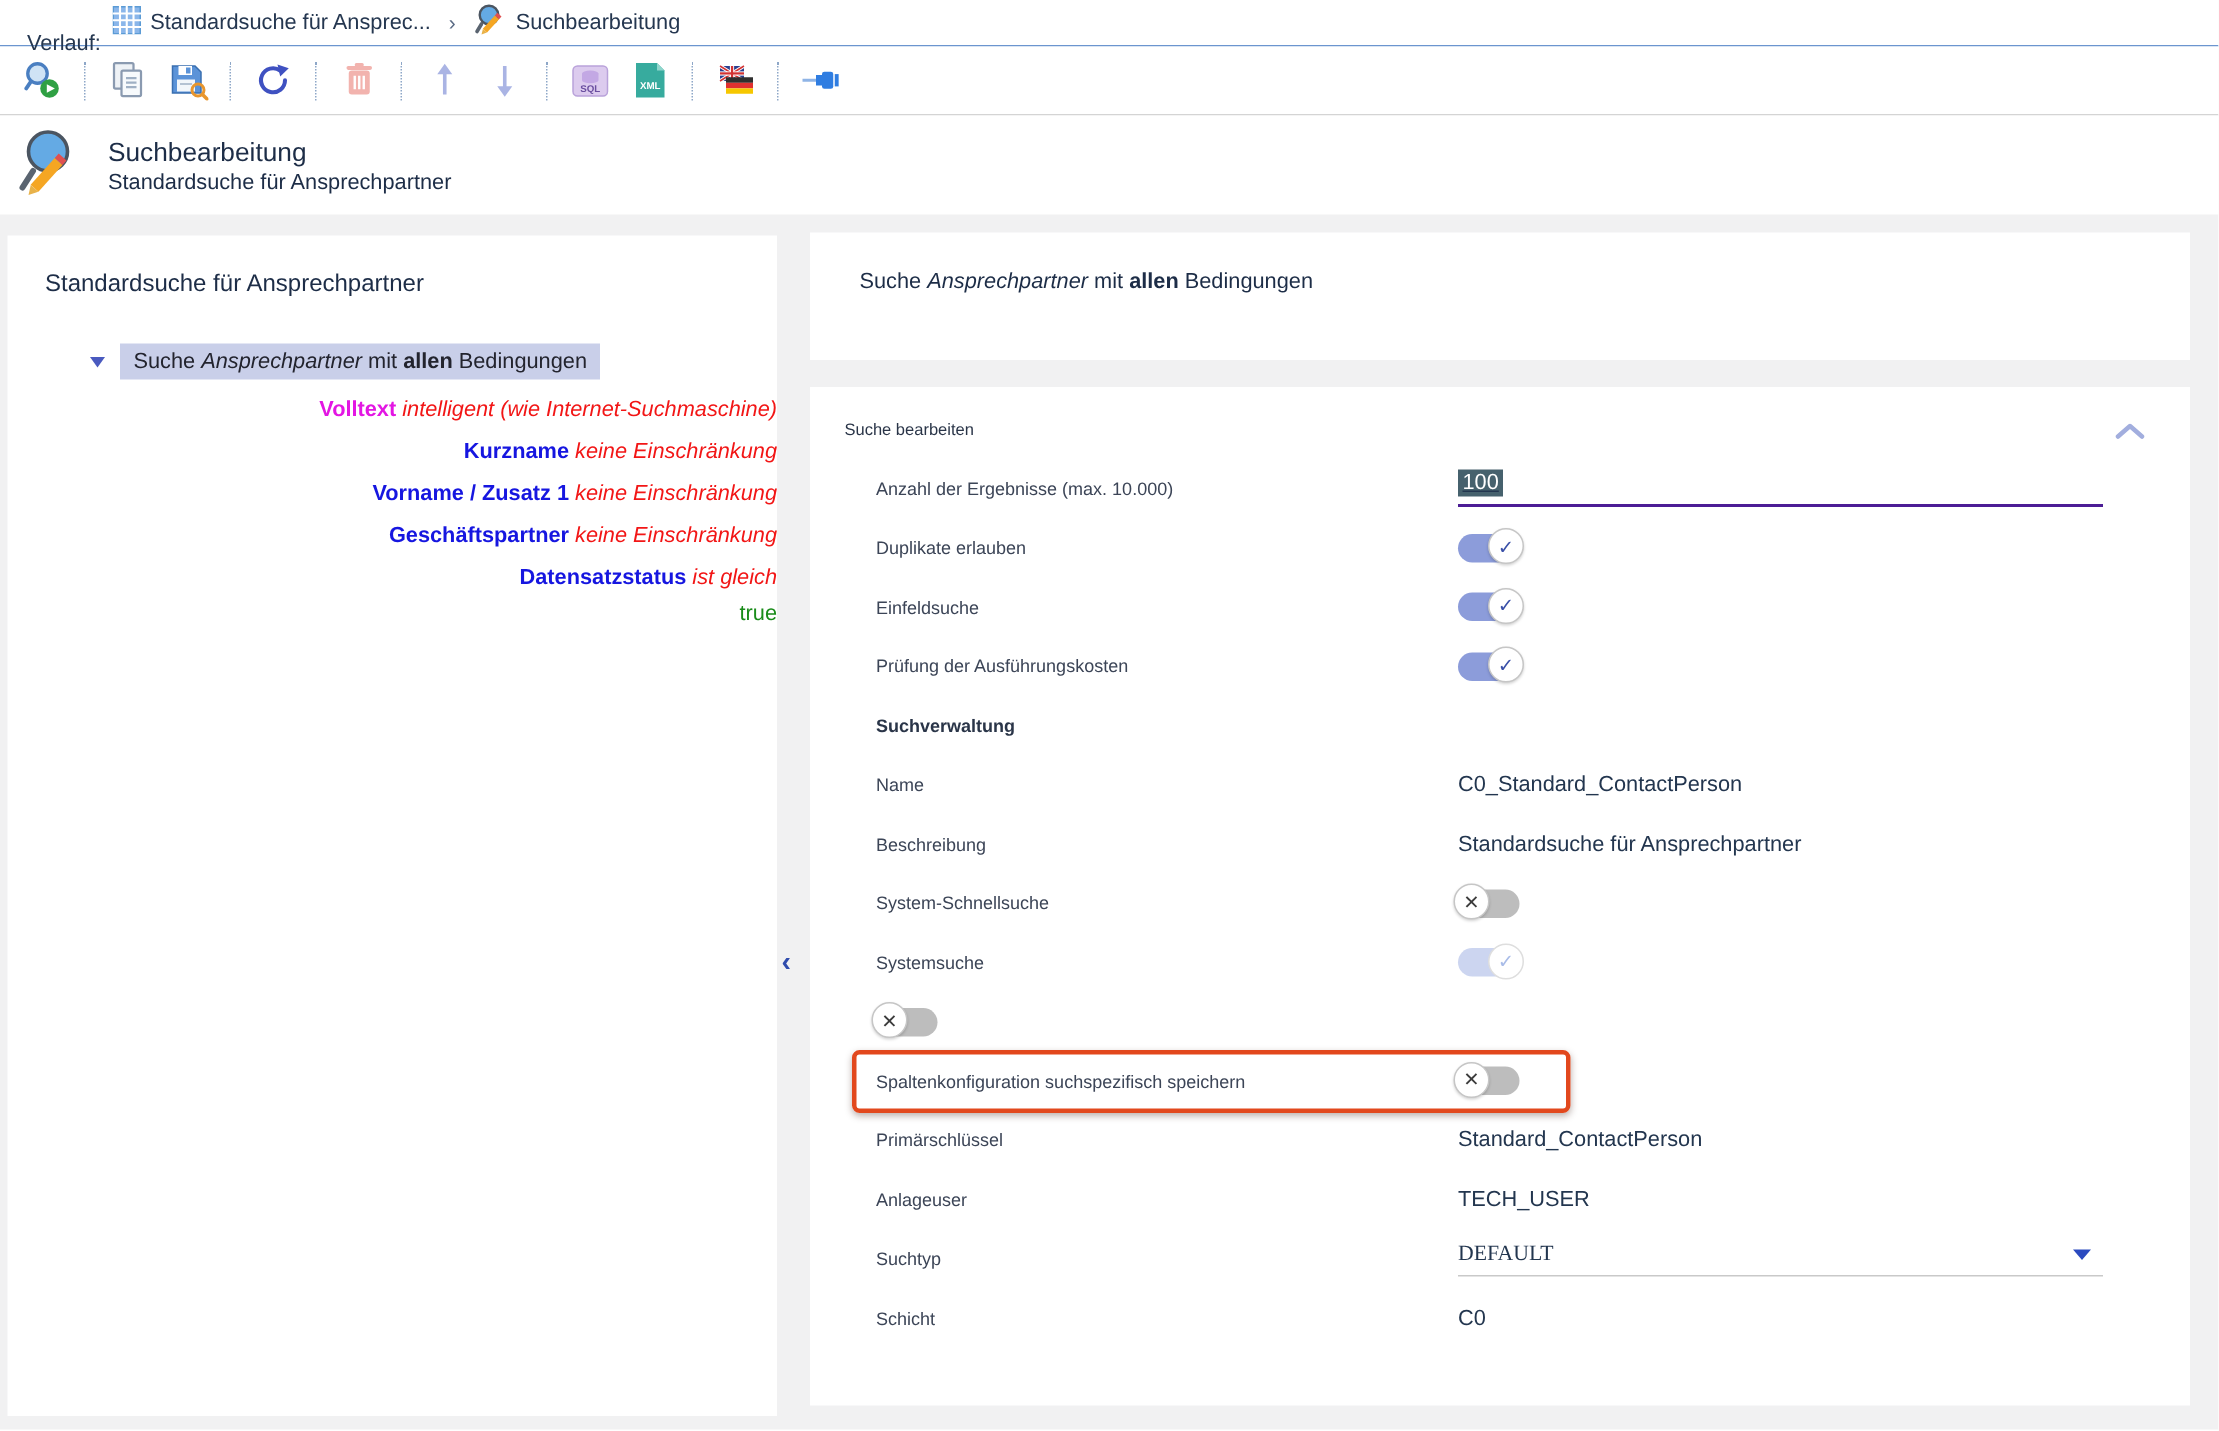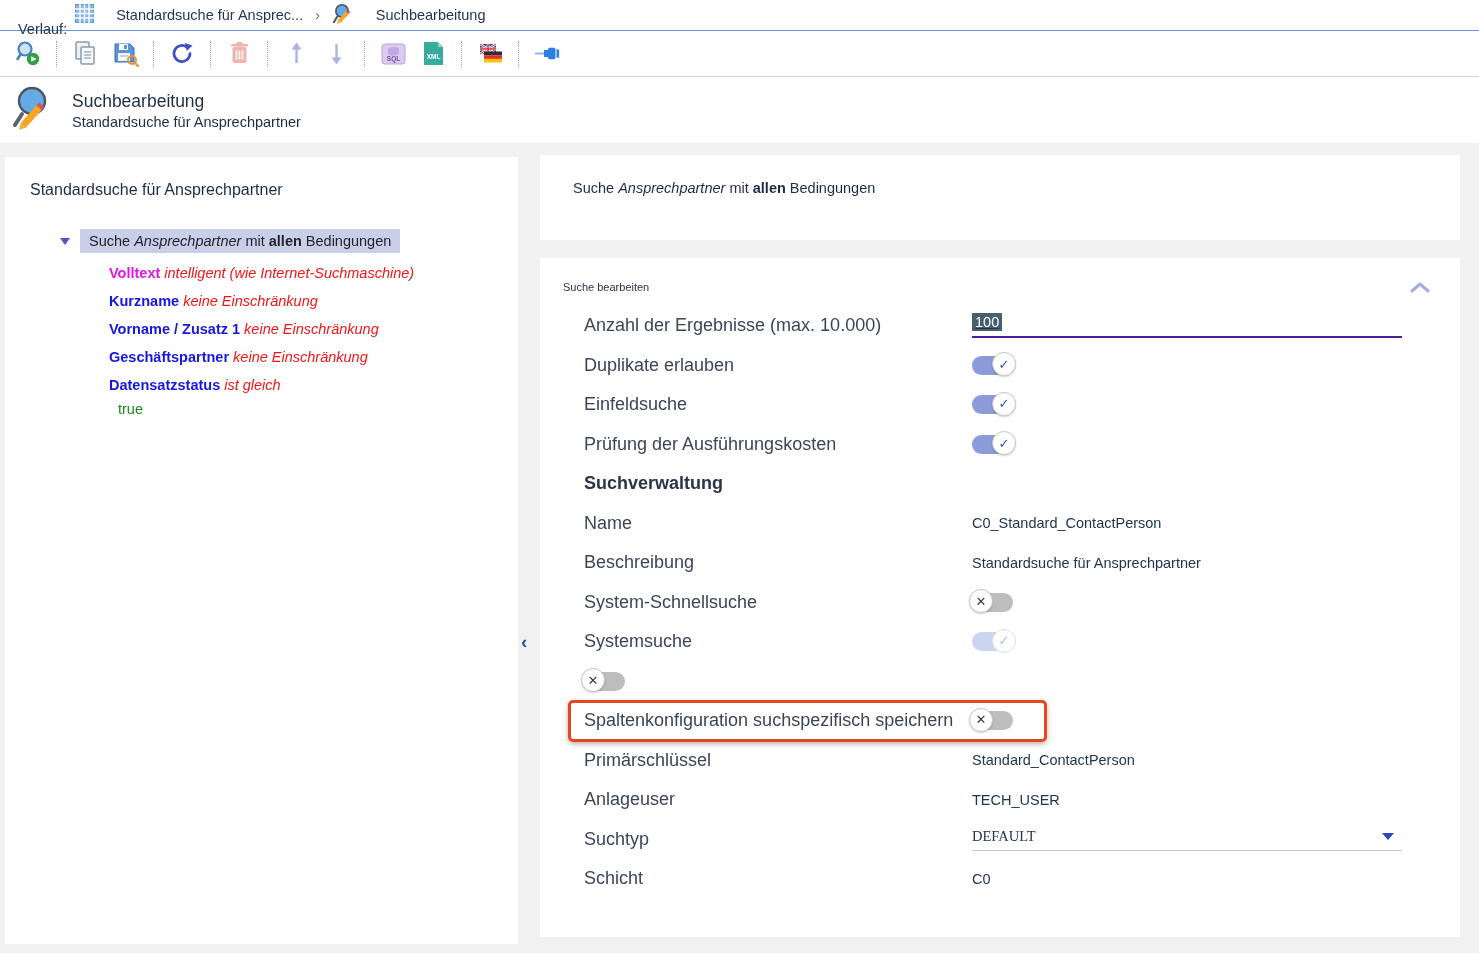--- a/index.html
+++ b/index.html
@@ -2,21 +2,21 @@
 <html><head>
 <meta charset="utf-8">
 <style>
   * { margin:0; padding:0; box-sizing:border-box; }
   html,body { width:1479px; height:954px; overflow:hidden; background:#fff;
     font-family:"Liberation Sans", sans-serif; color:#2a3548; }
 
   
   .breadcrumb-bar { height:31px; display:flex; align-items:center; gap:8px;
     padding-left:18px; border-bottom:1px solid #6b95cf; background:#fff; font-size:14.5px; }
-  .crumb { display:flex; align-items:center; gap:22px; cursor:pointer; color:#253750; }
+  .crumb { display:flex; align-items:center; gap:6px; cursor:pointer; color:#253750; }
   .crumb-sep { color:#5a6b85; font-size:14px; margin:0 4px; }
   .history-label { color:#253750;margin-top:28px; }
 
   
   .toolbar { height:46px; display:flex; align-items:center; padding-left:8px;
     border-bottom:1px solid #d4d4d4; background:#fff; }
   .tb-btn { width:40px; height:34px; display:flex; align-items:center; justify-content:center; cursor:pointer; }
   .tb-sep { width:1px; height:26px; border-left:1px dotted #8ea7c8; margin:0 8px; }
 
   
@@ -31,21 +31,21 @@
   .left-panel { position:absolute; left:5px; top:14px; width:513px; bottom:9px;
     background:#fff; padding:24px 0 0 25px; }
   .left-title { font-size:16px; color:#1d2d47; }
   .tree { margin-top:30px; font-size:14.5px; }
   .tree-root { display:flex; align-items:center; cursor:pointer; margin-left:30px; }
   .expander { width:0; height:0; border-left:5px solid transparent; border-right:5px solid transparent;
     border-top:7px solid #4a5abf; margin-right:10px; }
   .root-text { background:#c9cfe9; padding:4px 9px; color:#23242e; }
   .root-text i, .summary-text i { font-style:italic; }
   .root-text b, .summary-text b { font-weight:700; }
-  .tree-children { margin-left:79px; margin-top:6px; }
+  .tree-children { margin-left:79px; margin-top:6px;text-align:right; }
   .tree-row { line-height:28px; cursor:pointer; white-space:nowrap; }
   .t-field { color:#1616e0; font-weight:700; }
   .t-field.magenta { color:#e316e3; }
   .t-cond { color:#f21616; font-style:italic; }
   .t-val { display:block; line-height:20px; margin-left:9px; color:#1a8c1a; cursor:pointer; }
 
   .gutter-chevron { position:absolute; left:521px; top:488px; color:#2f4cad;
     font-size:19px; font-weight:bold; cursor:pointer; }
 
   .card { position:absolute; left:540px; right:19px; background:#fff; }
@@ -53,21 +53,21 @@
   .summary-text { font-size:14.5px; color:#1d2d47; }
 
   .edit-card { top:115px; bottom:16px; padding-top:23px; }
   .edit-card-head { display:flex; align-items:center; justify-content:space-between;
     padding:0 30px 0 23px; }
   .edit-card-title { font-size:11px; color:#2a3548; }
   .collapse-btn { cursor:pointer; display:flex; }
 
   .form-rows { margin-top:13px; padding-left:44px; }
   .form-row { height:39.5px; display:flex; align-items:center; position:relative; }
-  .row-label { width:388px; font-size:18px; color:#3c4557; }
+  .row-label { width:388px; font-size:12px; color:#3c4557; }
   .row-label.section { font-weight:700; color:#2a3548; }
   .row-value { width:430px; font-size:14.5px; color:#23364f; }
 
   
   .num-input { width:430px; border-bottom:2px solid #4c1d95; padding-bottom:6px; cursor:text;text-decoration:underline; }
   .sel-text { background:#46616d; color:#fff; padding:1px 3px; font-size:14.5px; }
 
   
   .select-field { width:430px; border-bottom:1px solid #c9c9c9; padding-bottom:5px;
     display:flex; align-items:center; justify-content:space-between; cursor:pointer;font-family:Liberation Serif, serif; }

